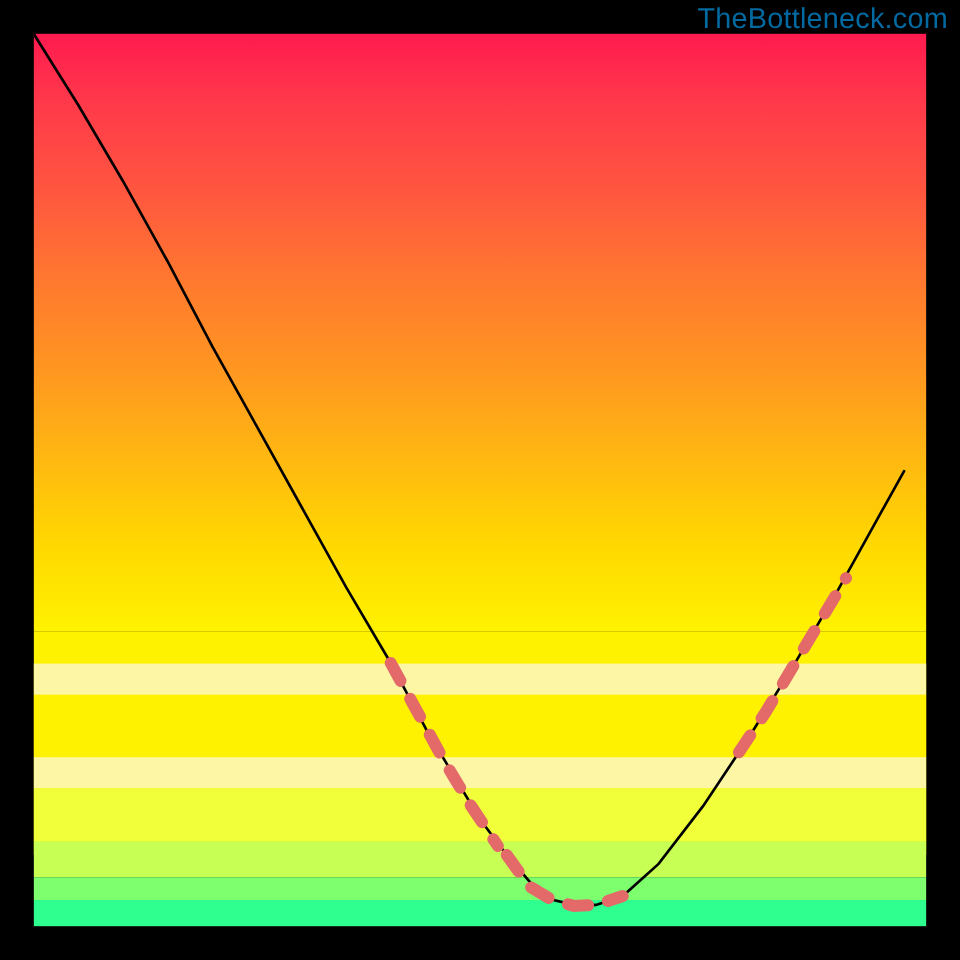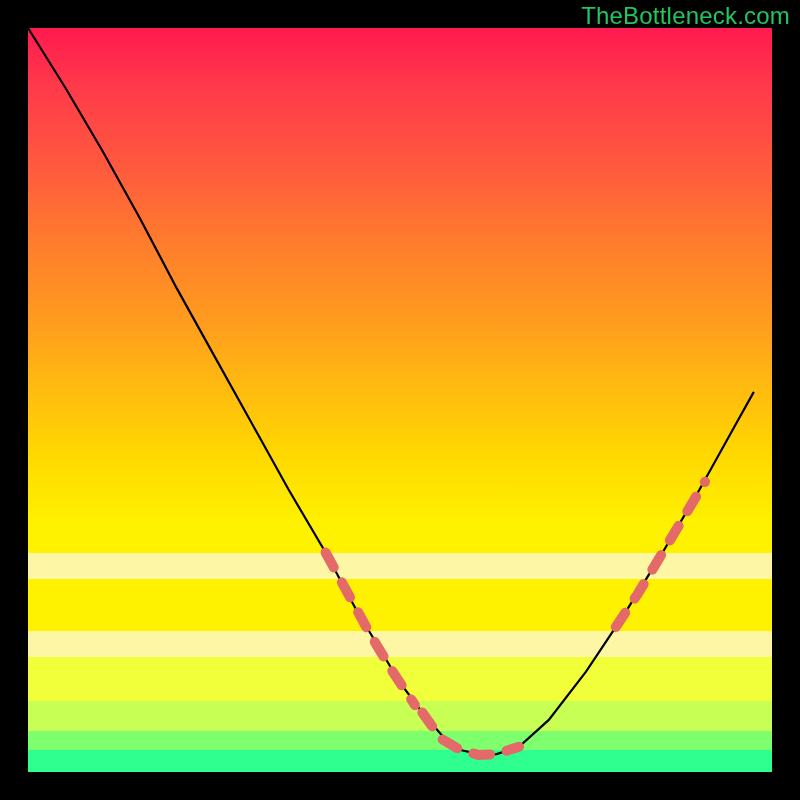--- a/index.html
+++ b/index.html
@@ -16,21 +16,21 @@
     width: 800px;
     height: 800px;
     background: #000;
   }
   .watermark {
     position: absolute;
     top: 2px;
     right: 10px;
     font-size: 24px;
     font-weight: 400;
-    color: #22c55e;
+    color: #0369a1;
     letter-spacing: 0.2px;
     z-index: 10;
   }
   .plot-area {
     position: absolute;
     left: 28px;
     top: 28px;
     width: 744px;
     height: 744px;
     overflow: hidden;

